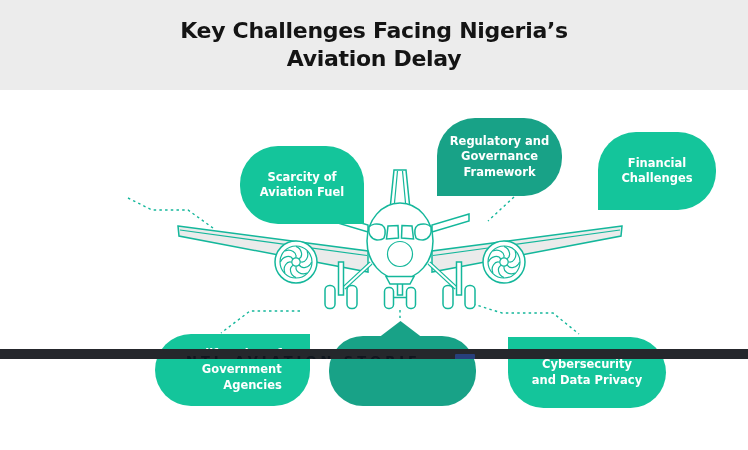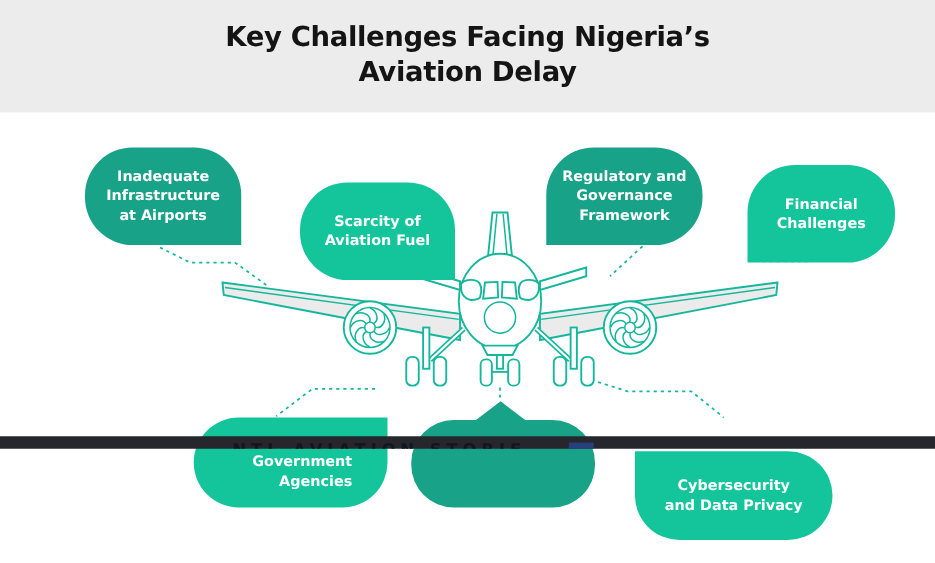--- a/index.html
+++ b/index.html
@@ -40,21 +40,21 @@
     white-space:pre-line; padding:6px 8px;
   }
   .tone-dark   { background:var(--teal-dark,#18a287); }
   .tone-bright { background:var(--green-bright,#14c59b); }
   .b1 { left:68px;  top:118px; width:125px; height:78px; border-radius:38px 38px 0 38px; }
   .b2 { left:240px; top:118px; width:124px; height:78px; border-radius:38px 38px 0 38px;margin-top:28px; }
   .b3 { left:437px; top:118px; width:125px; height:78px; border-radius:38px 38px 38px 0;justify-content:center; }
   .b4 { left:598px; top:132px; width:118px; height:78px; border-radius:38px 38px 38px 0; }
   .b5 { left:155px; top:334px; width:155px; height:72px; border-radius:36px 0 36px 36px;text-align:right; }
   .b6 { left:329px; top:336px; width:147px; height:70px; border-radius:34px; }
-  .b7 { left:508px; top:337px; width:158px; height:71px; border-radius:0 36px 36px 36px;margin-top:24px; }
+  .b7 { left:508px; top:337px; width:158px; height:71px; border-radius:0 36px 36px 36px; }
   .peak {
     position:absolute; top:-15px; left:50%; transform:translateX(-56%);
     width:0; height:0;
     border-left:21px solid transparent; border-right:21px solid transparent;
     border-bottom:16px solid var(--teal-dark,#18a287);
   }
 
   
   .footer {
     position:absolute; left:0; bottom:0; width:748px; height:10px;
@@ -170,25 +170,20 @@
         <path class="wfill" d="M369,227 C368,234 371,239 377,240 C380,240 383,239 384,238 C386,232 385,227 382,225 C377,223 371,224 369,227 Z"></path>
         <path class="wfill" d="M388,226 L398,225.5 L398.5,238 L386.5,239 Z"></path>
         <path class="wfill" d="M402,225.5 L412,226 L413.5,239 L401.5,238 Z"></path>
         <path class="wfill" d="M431,227 C432,234 429,239 423,240 C420,240 417,239 416,238 C414,232 415,227 418,225 C423,223 429,224 431,227 Z"></path>
         <circle class="thin" cx="400" cy="254" r="12.5" fill="#ffffff"></circle>
         <path class="wfill" d="M386,276.5 L414,276.5 L410,284 L390,284 Z"></path>
       </g>
     </g>
   </svg>
 
-  <div class="bubble tone-dark b1">
-    <span>Inadequate
-Infrastructure
-at Airports</span>
-  </div>
   <div class="bubble tone-bright b2">
     <span>Scarcity of
 Aviation Fuel</span>
   </div>
   <div class="bubble tone-dark b3">
     <span>Regulatory and
 Governance
 Framework</span>
   </div>
   <div class="bubble tone-bright b4">

